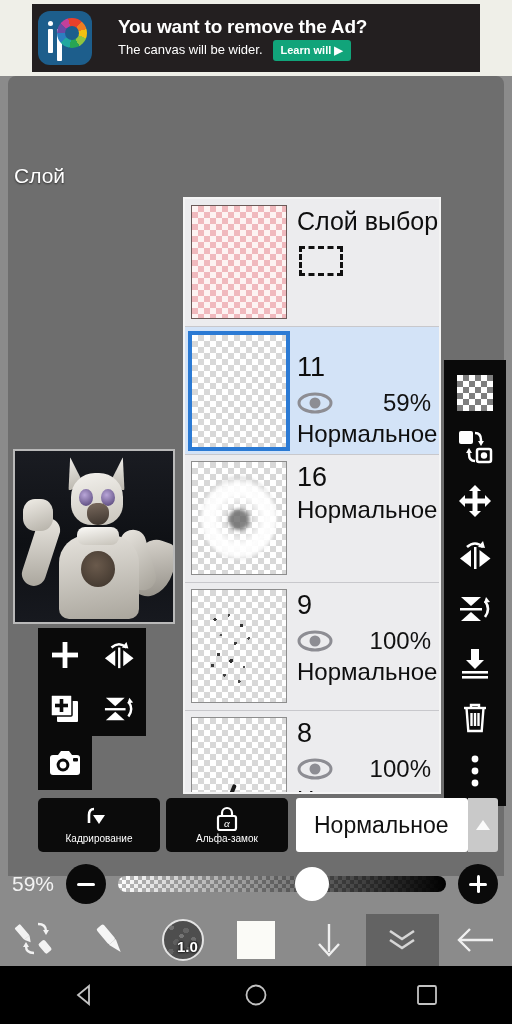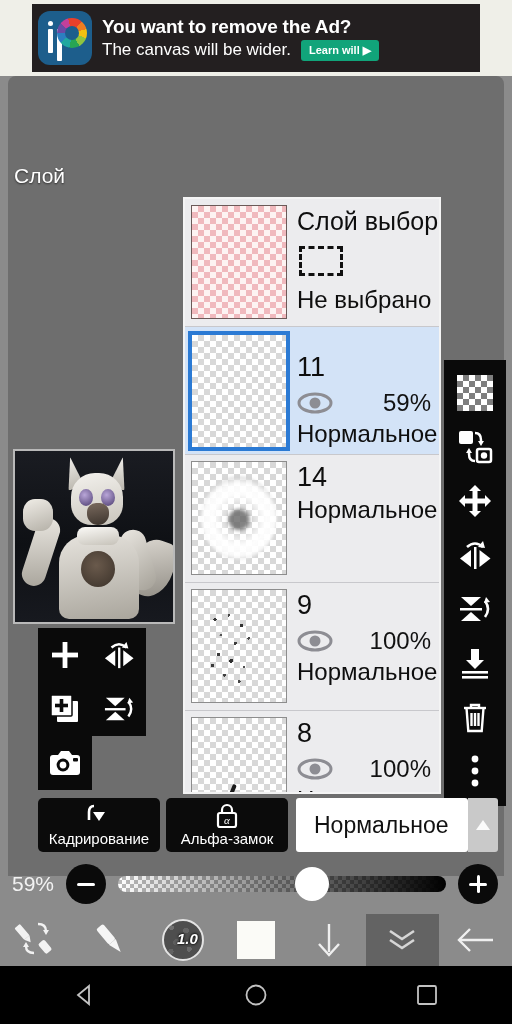--- a/index.html
+++ b/index.html
@@ -21,20 +21,21 @@
     position: absolute; left: 0; top: 0;
     width: 512px; height: 76px;
     background: #efefe8;
     display: flex; align-items: center; justify-content: center;
   }
   .ad-inner {
     width: 448px; height: 68px;
     background: #231f20;
     display: flex; align-items: center;
     padding: 0 6px;
+    gap: 16px;
   }
   .ad-logo {
     width: 54px; height: 54px; flex: 0 0 54px;
     border-radius: 12px;
     background: #1d5e8c;
     position: relative;
     overflow: hidden;
   }
   .ad-logo .ip-i {
     position: absolute; left: 10px; top: 18px;
@@ -57,21 +58,21 @@
       #c2409b 310deg 345deg, #e8402a 345deg 360deg);
   }
   .ad-logo .wheel::after {
     content: ""; position: absolute; left: 8px; top: 8px;
     width: 14px; height: 14px; border-radius: 50%;
     background: #1d5e8c;
   }
   .ad-text { flex: 1; padding-left: 10px; color: #fff; }
   .ad-line1 { font-size: 19px; font-weight: bold; line-height: 22px; letter-spacing: -.2px; }
   .ad-line2row { display: flex; align-items: center; margin-top: 2px; }
-  .ad-line2 { font-size: 17px; line-height: 20px; }
+  .ad-line2 { font-size: 13px; line-height: 20px; }
   .ad-cta {
     margin-left: 10px;
     background: #11a47a; color: #fff;
     font-size: 11px; font-weight: bold;
     padding: 4px 8px; border-radius: 3px;
     white-space: nowrap;
   }
 
   
   #canvas-area {
@@ -336,21 +337,21 @@
     width: 512px; height: 56px;
     z-index: 9;
   }
   .opt-btn {
     position: absolute; top: 0; height: 54px;
     background: #0b0b0b; border-radius: 5px;
     display: flex; flex-direction: column;
     align-items: center; justify-content: center;
   }
   .opt-icon { height: 26px; display: flex; align-items: center; justify-content: center; }
-  .opt-label { color: #fff; font-size: 15px; margin-top: 1px; }
+  .opt-label { color: #fff; font-size: 10px; margin-top: 1px; }
   #blend-select {
     position: absolute; left: 296px; top: 0;
     width: 172px; height: 54px;
     background: #ffffff; border-radius: 3px;
     display: flex; align-items: center; padding-left: 18px;
   }
   #blend-select-text { font-size: 23px; color: #111; }
   #blend-arrow {
     position: absolute; left: 468px; top: 0;
     width: 30px; height: 54px;
@@ -416,21 +417,21 @@
     border: 2px solid #e3e3e3;
     background:
       radial-gradient(circle 2.5px at 20% 18%, #707070 98%, transparent),
       radial-gradient(circle 3px at 58% 25%, #656565 98%, transparent),
       radial-gradient(circle 2.4px at 78% 48%, #6d6d6d 98%, transparent),
       radial-gradient(circle 3.2px at 32% 56%, #5e5e5e 98%, transparent),
       radial-gradient(circle 2.6px at 66% 74%, #6a6a6a 98%, transparent),
       radial-gradient(circle 2.8px at 18% 80%, #626262 98%, transparent),
       radial-gradient(circle 2.2px at 46% 40%, #757575 98%, transparent),
       #4e4e4e;
-    display: flex; align-items: center; justify-content: flex-end; font-style: italic;
+    display: flex; align-items: flex-end; justify-content: flex-end;
   }
   #brush-size-label {
     color: #fff; font-size: 15px; font-weight: bold;
     text-shadow: 0 0 3px #000, 0 0 2px #000;
     padding: 0 4px 4px 0;
   }
   #color-swatch {
     width: 38px; height: 38px; background: #fbfbf7;
   }
 
@@ -510,21 +511,20 @@
     <div class="pv pv-muzzle"></div>
   </div>
 
   <div id="layer-list">
 
     <div class="layer-row selection-layer">
       <div class="thumb pink"></div>
       <div class="layer-info">
         <div class="layer-name small">Слой выбора</div>
         <div class="sel-marquee"></div>
-        <div class="sel-status">Не выбрано</div>
       </div>
     </div>
 
     <div class="layer-row selected">
       <div class="thumb"></div>
       <div class="layer-info">
         <div class="layer-name">11</div>
         <div class="layer-midrow">
           <span class="eye-icon">
             <svg width="36" height="22" viewBox="0 0 36 22">
@@ -536,21 +536,21 @@
         </div>
         <div class="layer-blend">Нормальное</div>
       </div>
     </div>
 
     <div class="layer-row">
       <div class="thumb">
           <div class="blob"></div>
         </div>
       <div class="layer-info">
-        <div class="layer-name">14</div>
+        <div class="layer-name">16</div>
         <div class="layer-blend">Нормальное</div>
       </div>
     </div>
 
     <div class="layer-row">
       <div class="thumb">
           <div class="specks"></div>
         </div>
       <div class="layer-info">
         <div class="layer-name">9</div>

